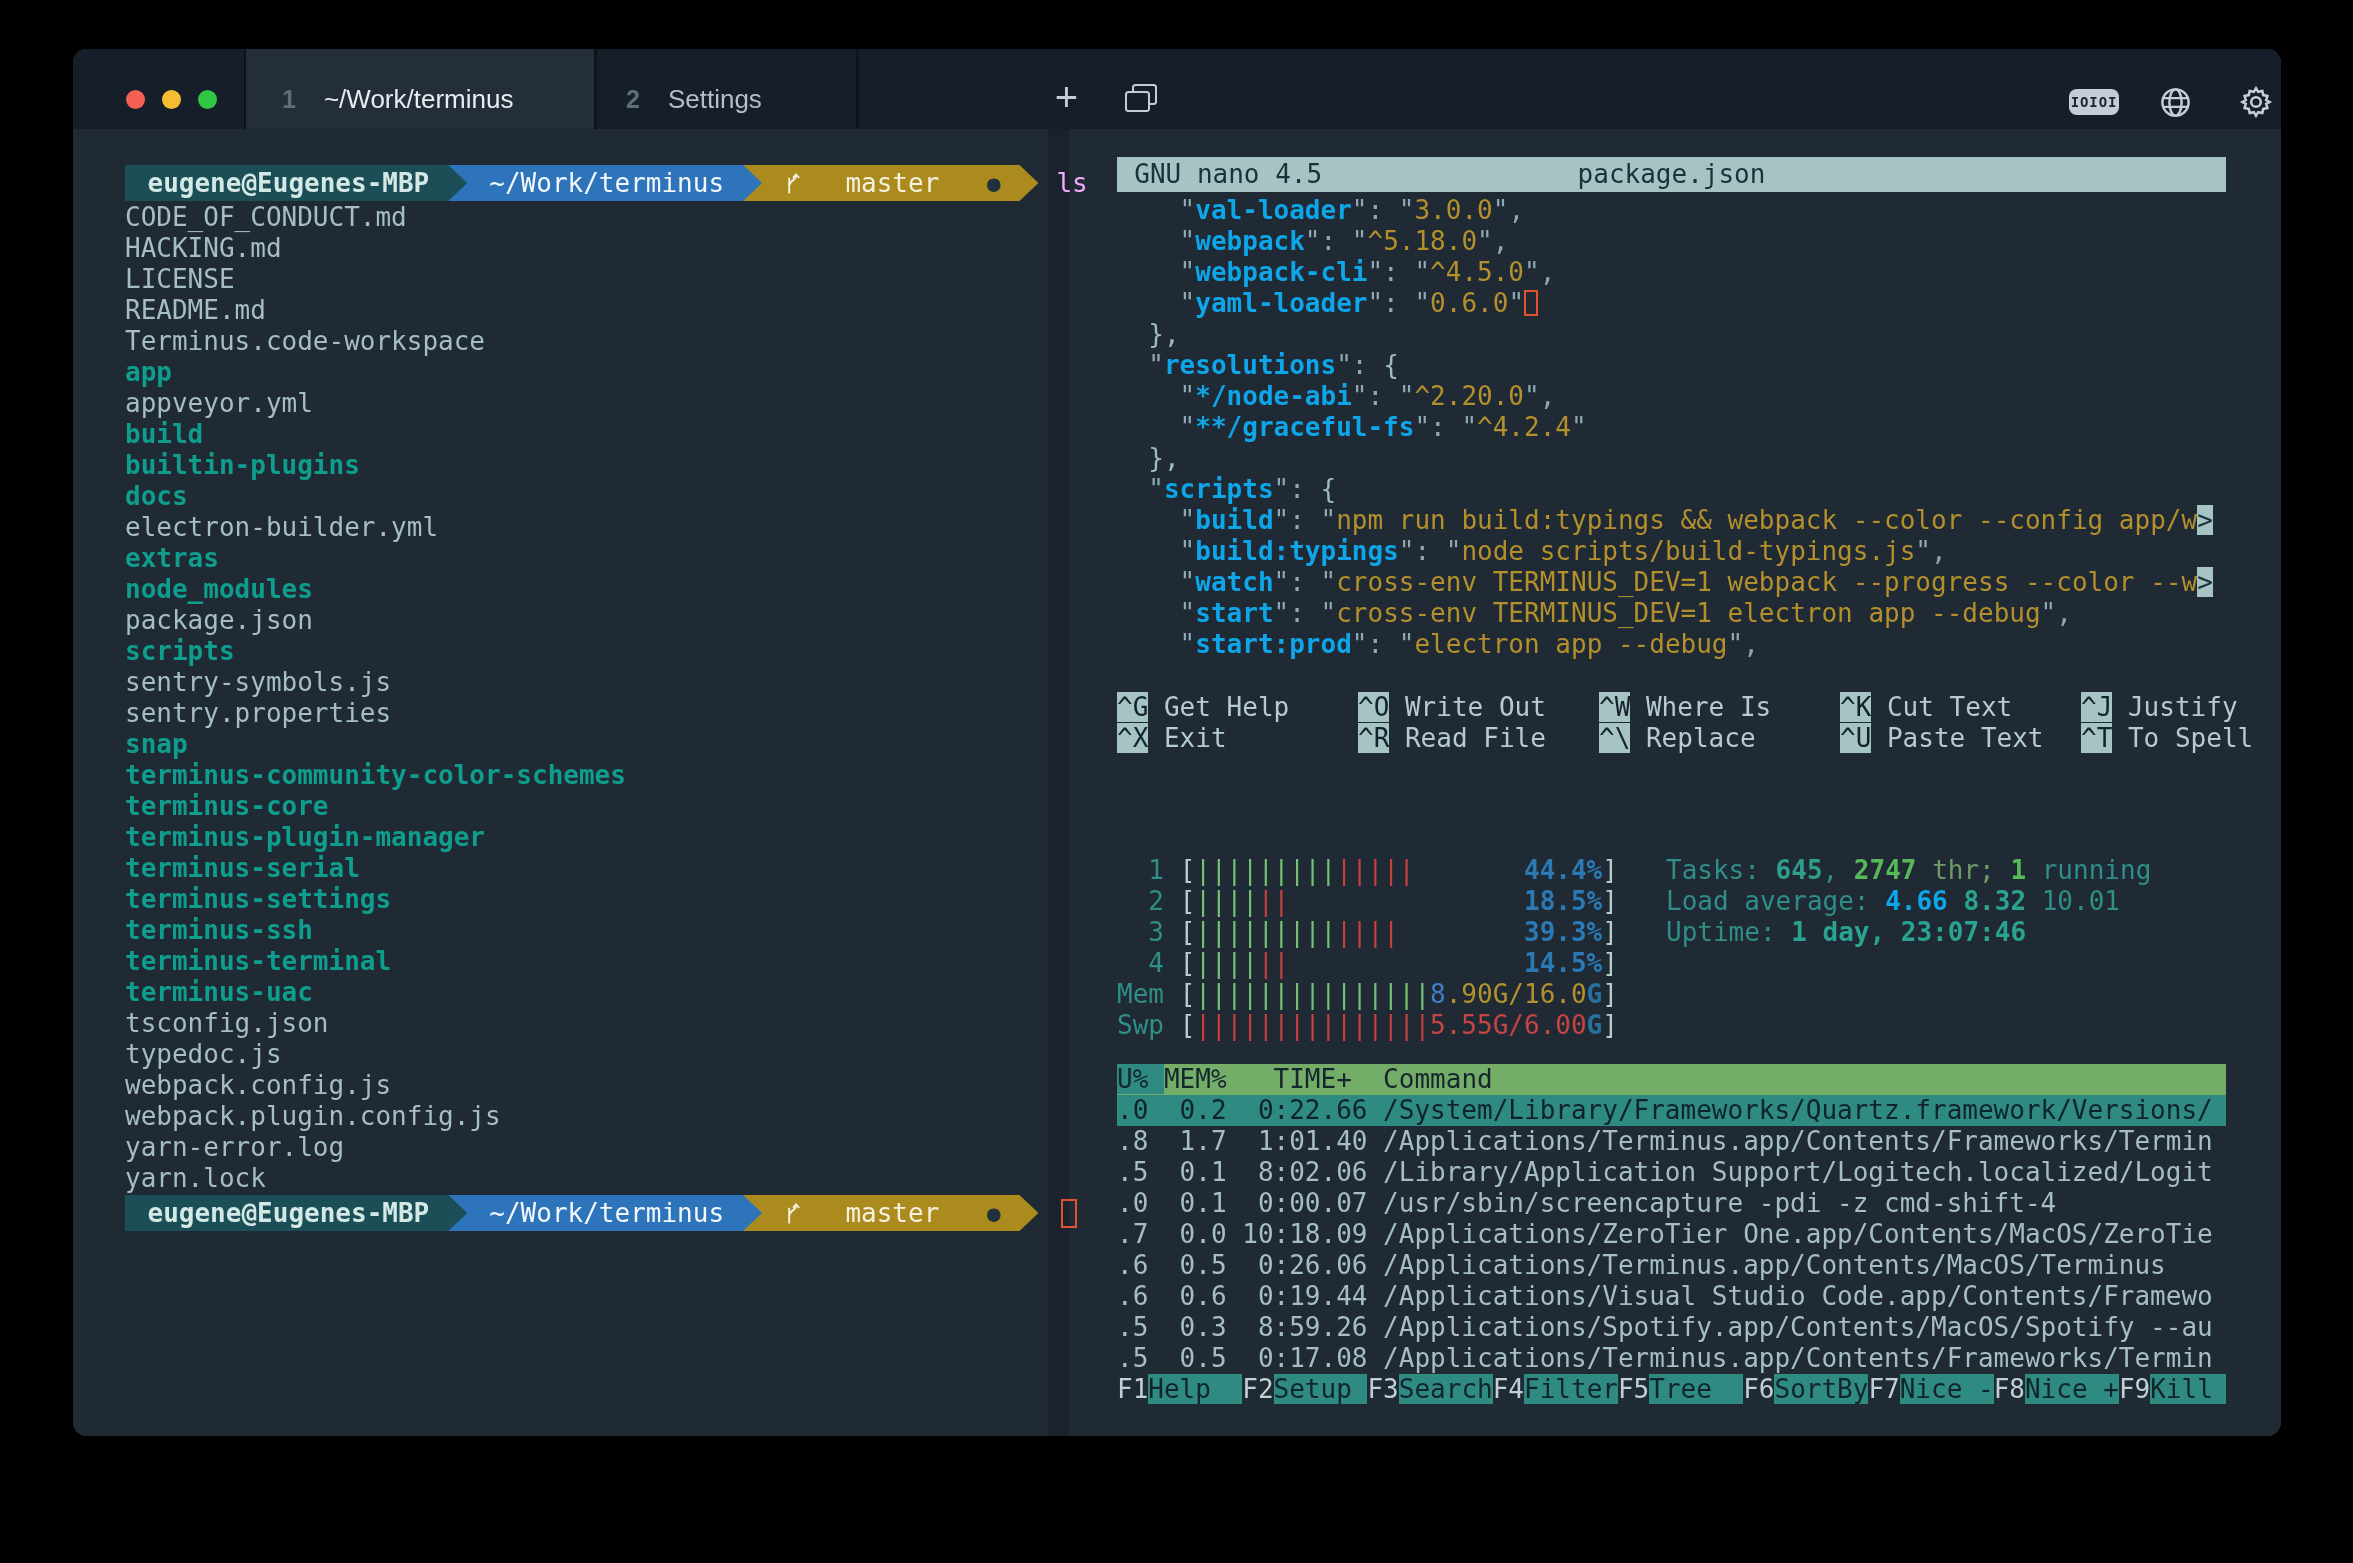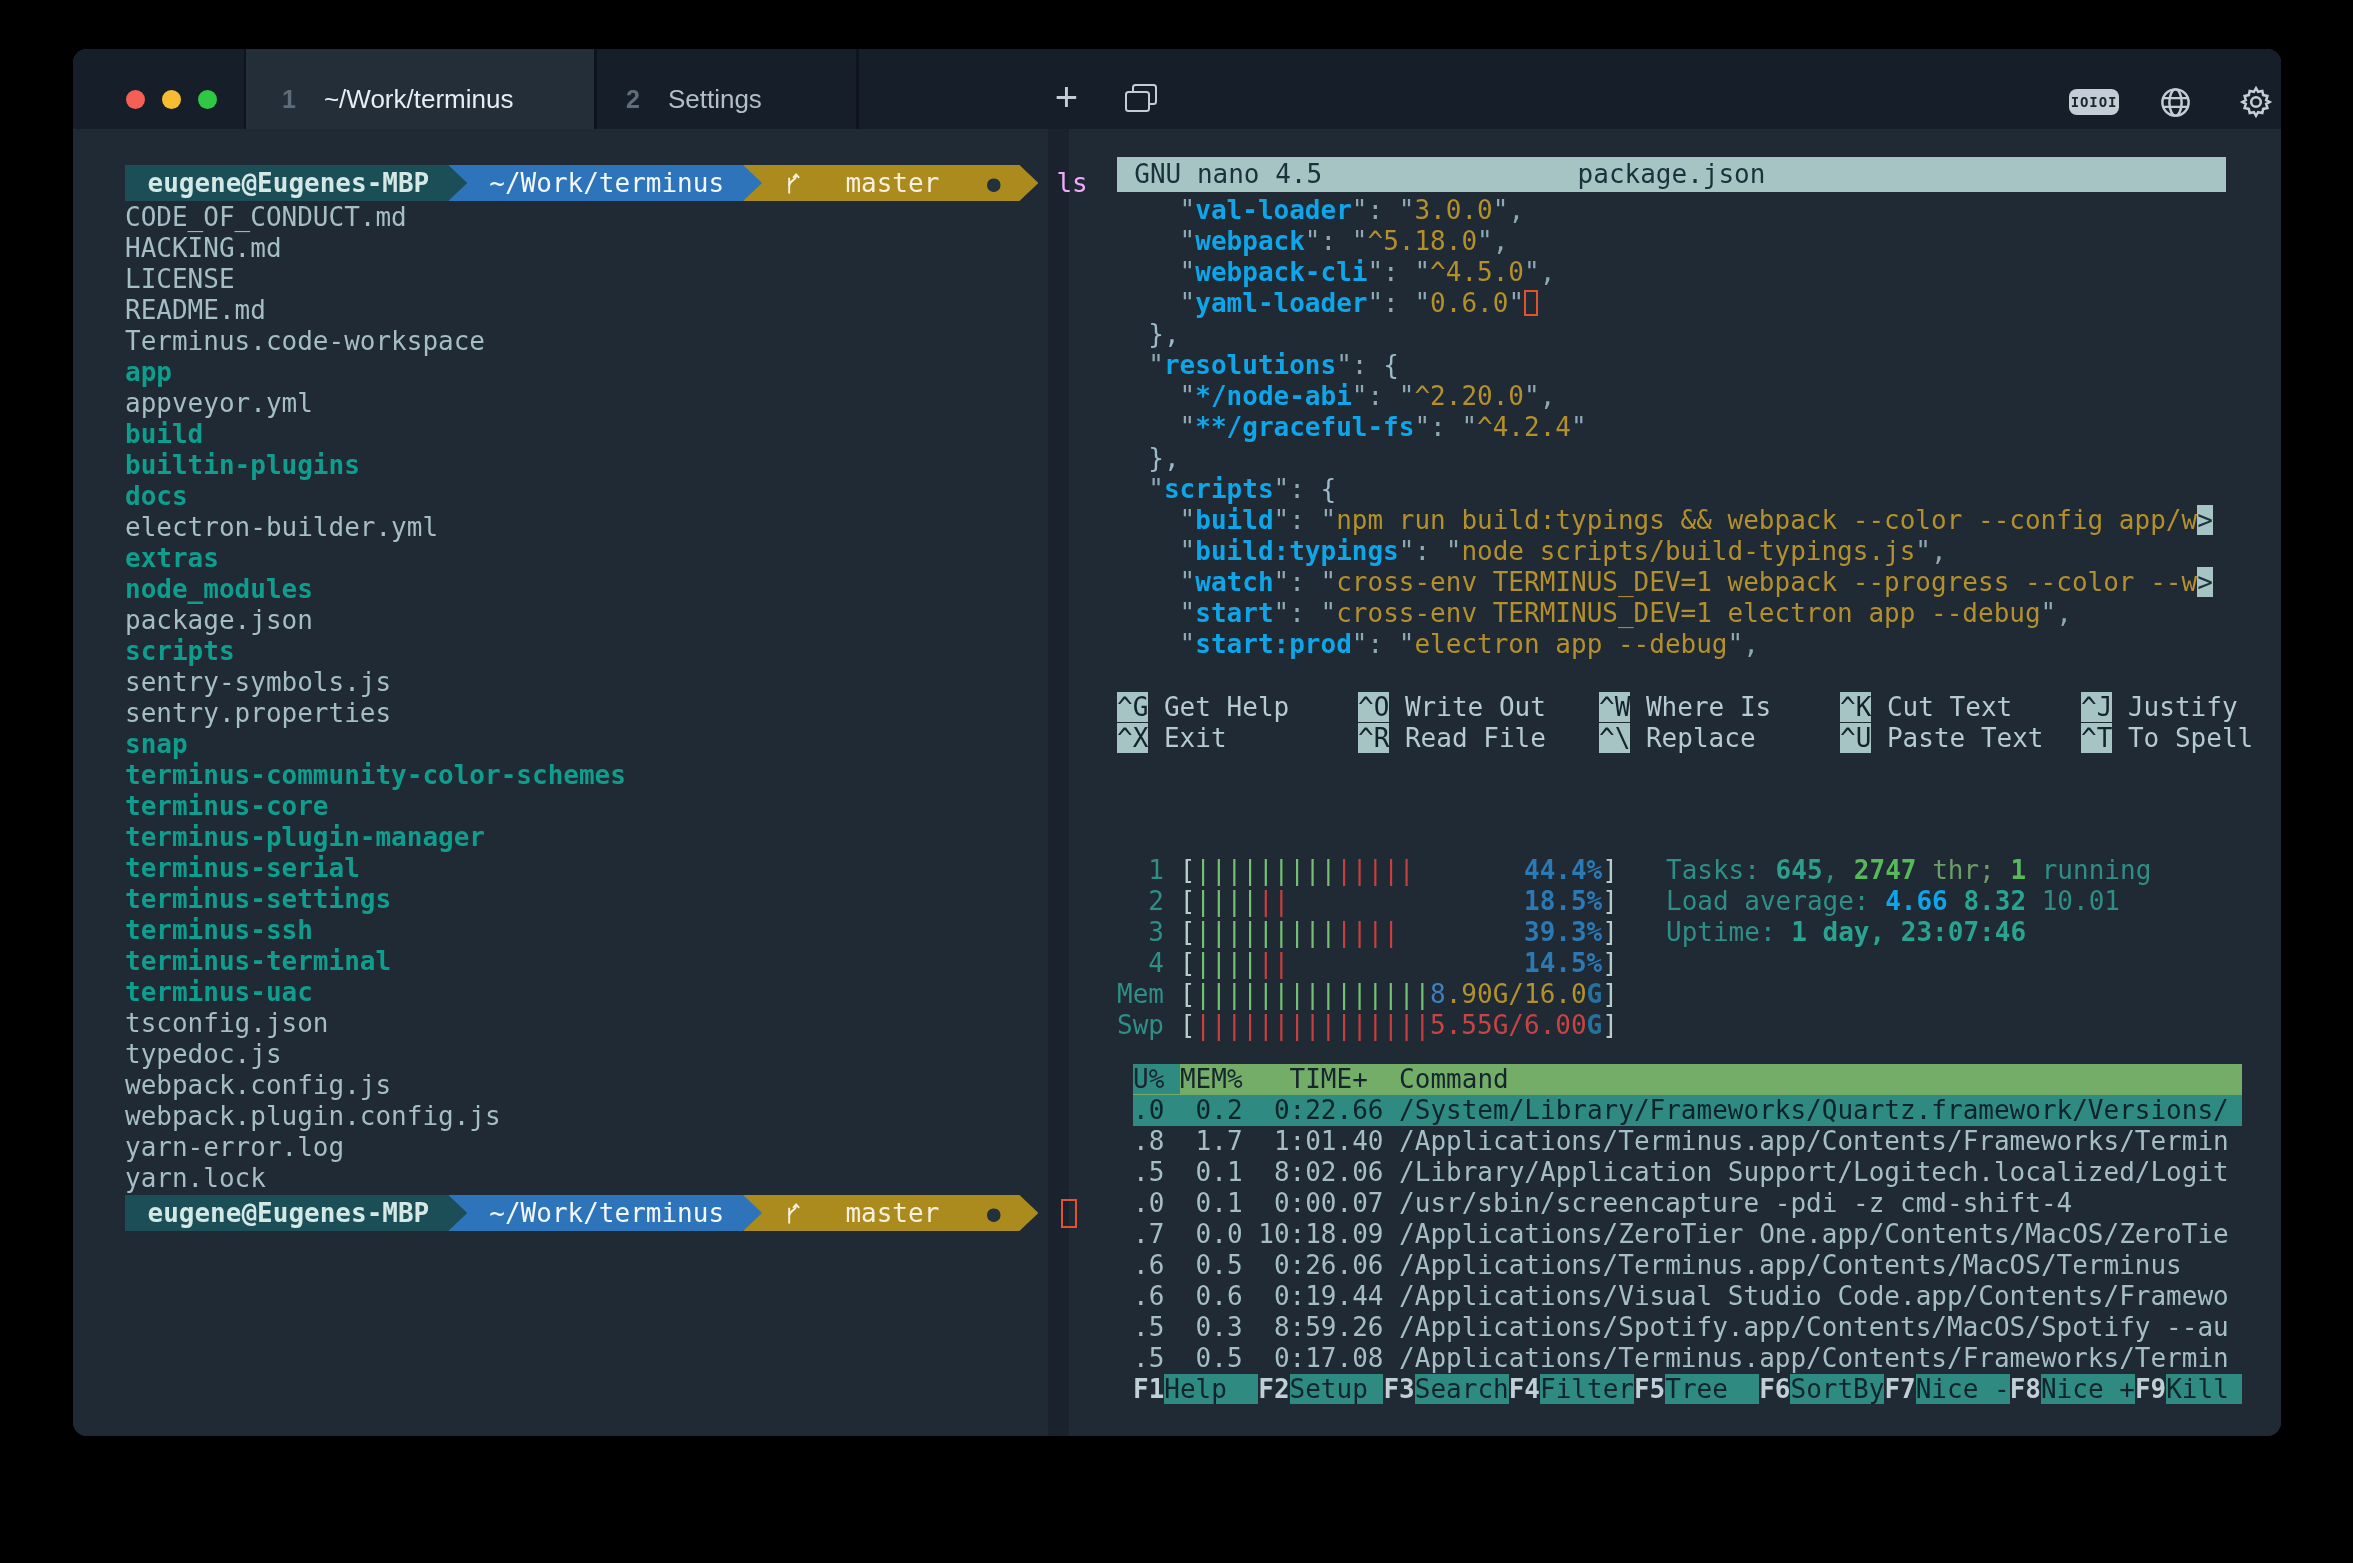--- a/index.html
+++ b/index.html
@@ -80,27 +80,27 @@
   .tk-mB{color:#27719f;font-weight:bold;}
   .tk-mr{color:#c74444;}
   .summary{position:absolute;left:549px;top:0;white-space:pre;}
   .srow{height:31px;}
   .tk-t{color:#2f8e85;}
   .tk-tb{color:#2f9e8c;font-weight:bold;}
   .tk-tbb{color:#2aa391;font-weight:bold;}
   .tk-gb{color:#57b95a;font-weight:bold;}
   .tk-ol{color:#6d9c66;}
   .tk-wb{color:#0ea5e9;font-weight:bold;margin-top:40px;}
-  .ptable{position:absolute;left:1044px;top:935px;width:1109px;white-space:pre;overflow:hidden;margin-left:16px;}
+  .ptable{position:absolute;left:1044px;top:935px;width:1109px;white-space:pre;overflow:hidden;}
   .prow{height:31px;overflow:hidden;}
   .phead{background:#74ad68;color:#16262e;}
   .hsel{background:#2f8b81;}
   .prow.selected{background:#2f8b81;color:#0f232b;}
   .fbar{height:31px;overflow:hidden;}
-  .fkey{color:#c0d0d6;font-weight:bold;}
+  .fkey{color:#c0d0d6;}
   .fact{background:#2f8b81;color:#12242c;}
 </style>
 </head>
 <body>
 
 <div class="window">
 
   <div class="titlebar">
     <span class="dot red"></span>
     <span class="dot yellow"></span>

